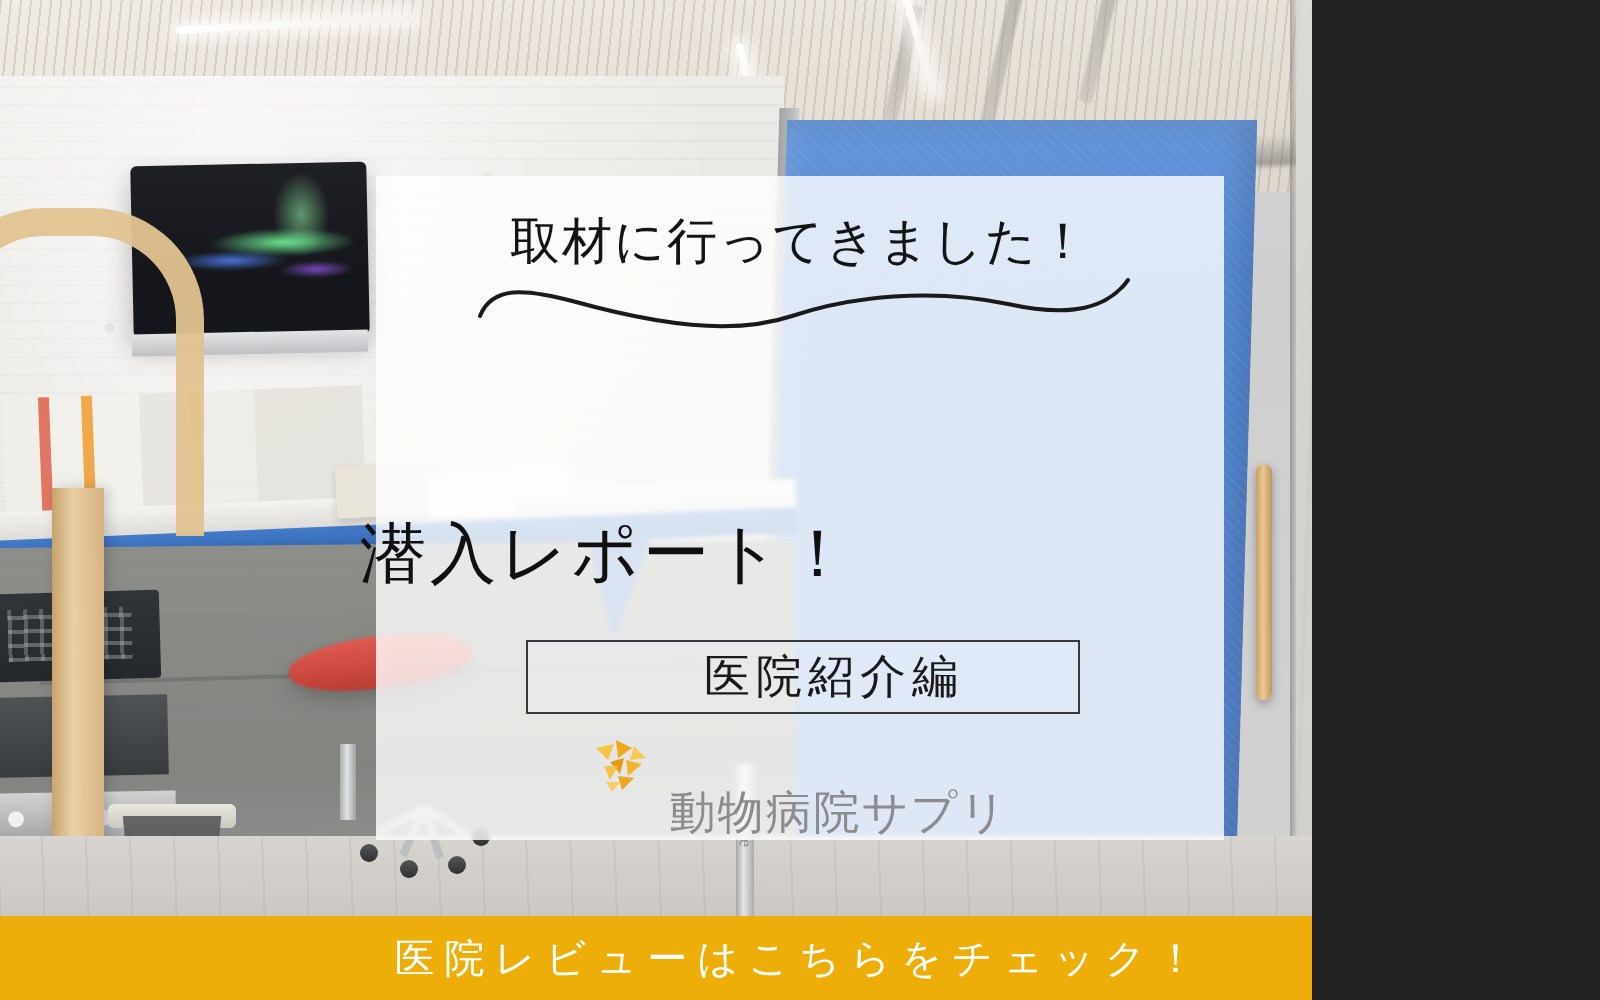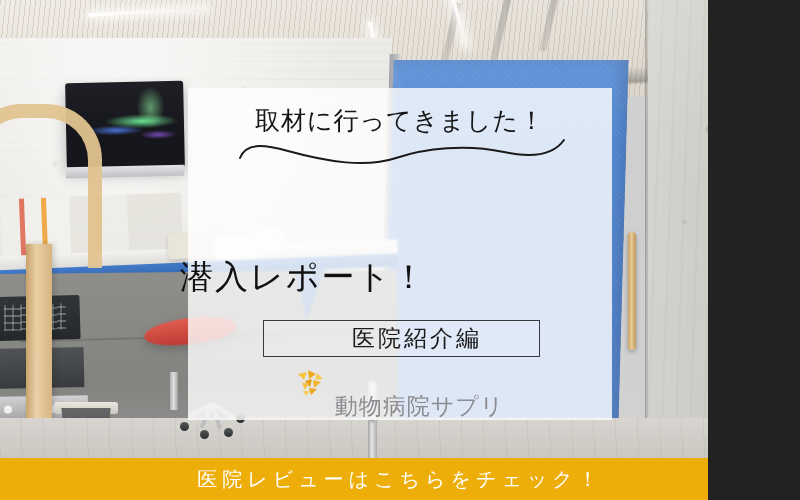--- a/index.html
+++ b/index.html
@@ -1,20 +1,20 @@
 <!DOCTYPE html>
 <html><head>
 <meta charset="utf-8">
 <style>
   html,body{margin:0;padding:0;background:#222;}
   body{font-family:"Liberation Sans","DejaVu Sans",sans-serif;}
 
   #stage{
     position:relative;
-    width:708px;height:500px;
+    width:656px;height:500px;
     overflow:hidden;
     background:#cfcfcf;
   }
 
   
   .photo{position:absolute;inset:0;overflow:hidden;}
 
   
   .ceiling{
     position:absolute;left:0;top:0;width:800px;height:96px;

